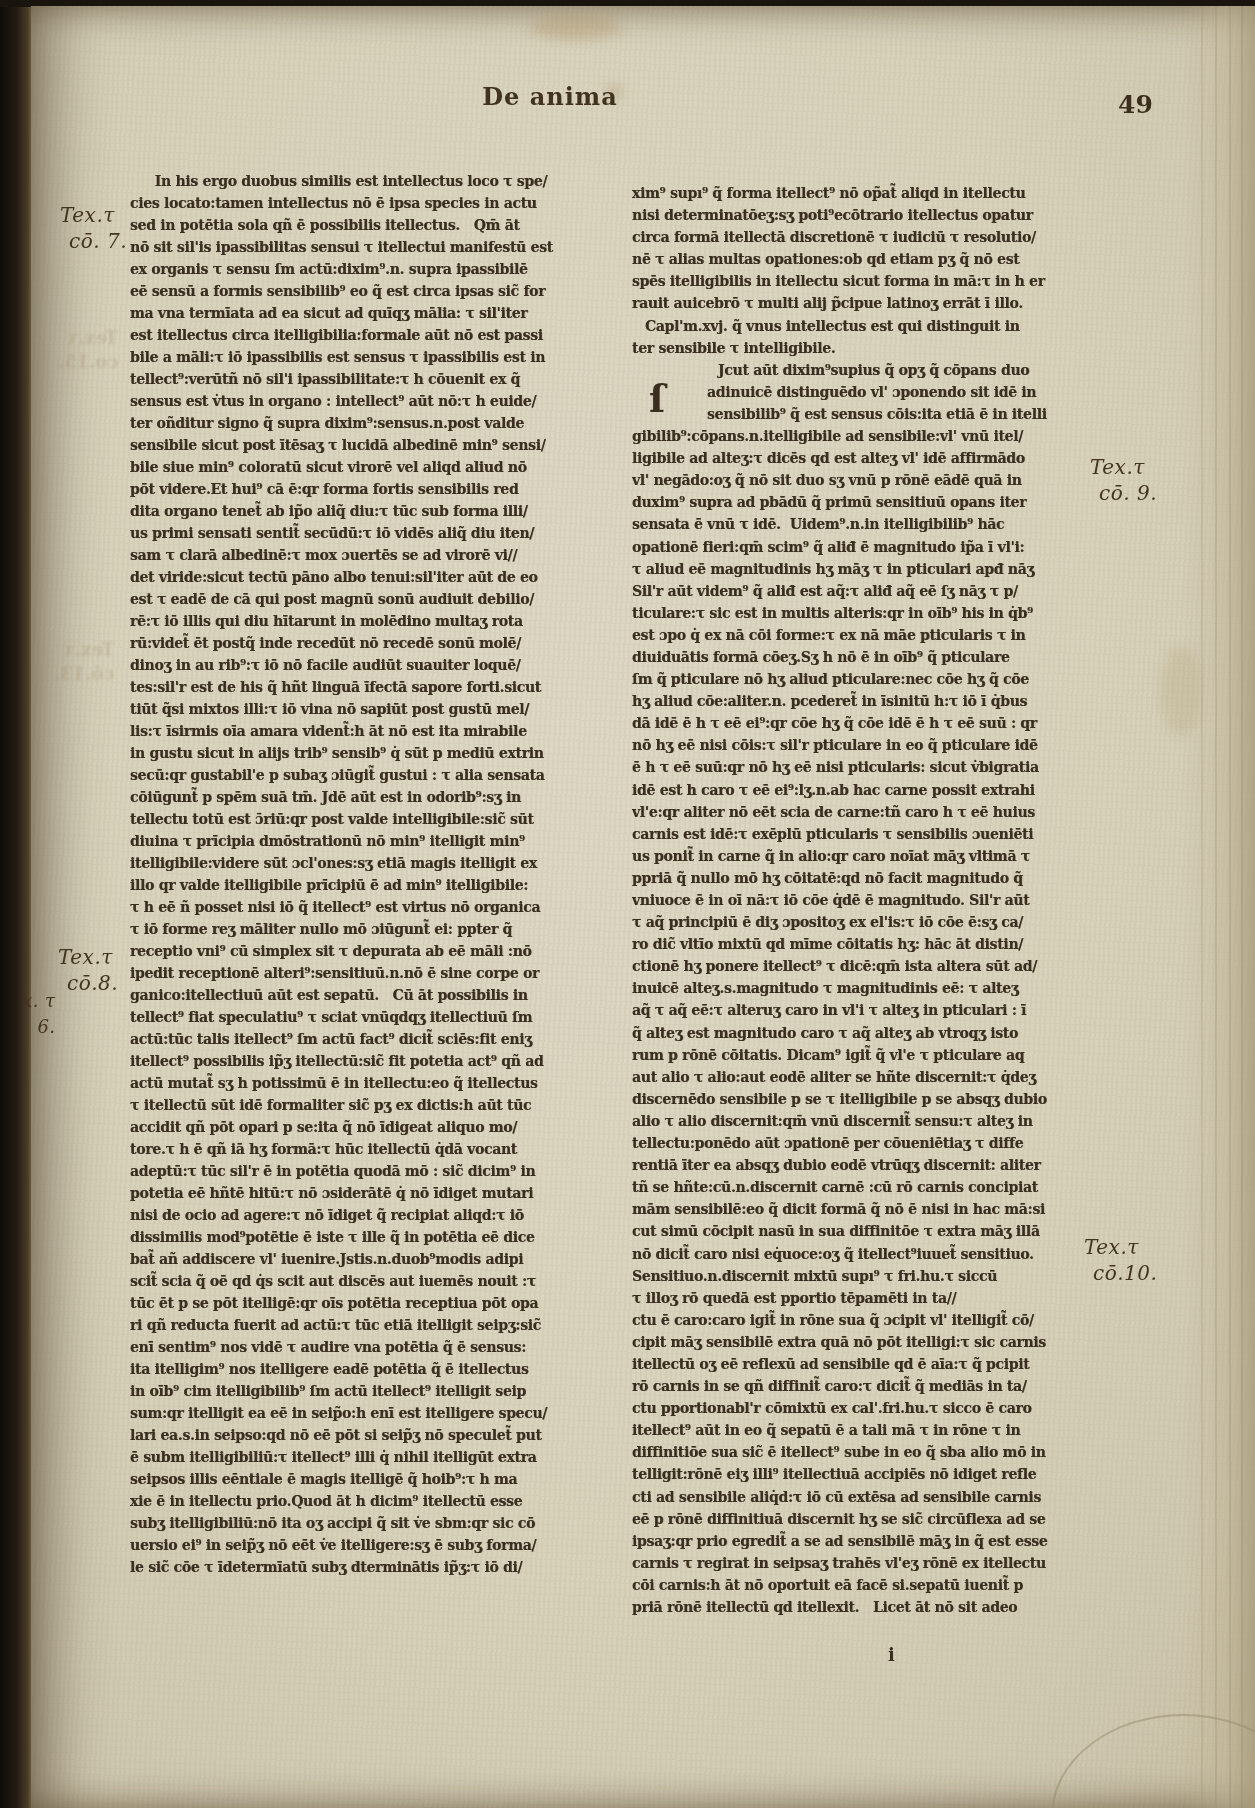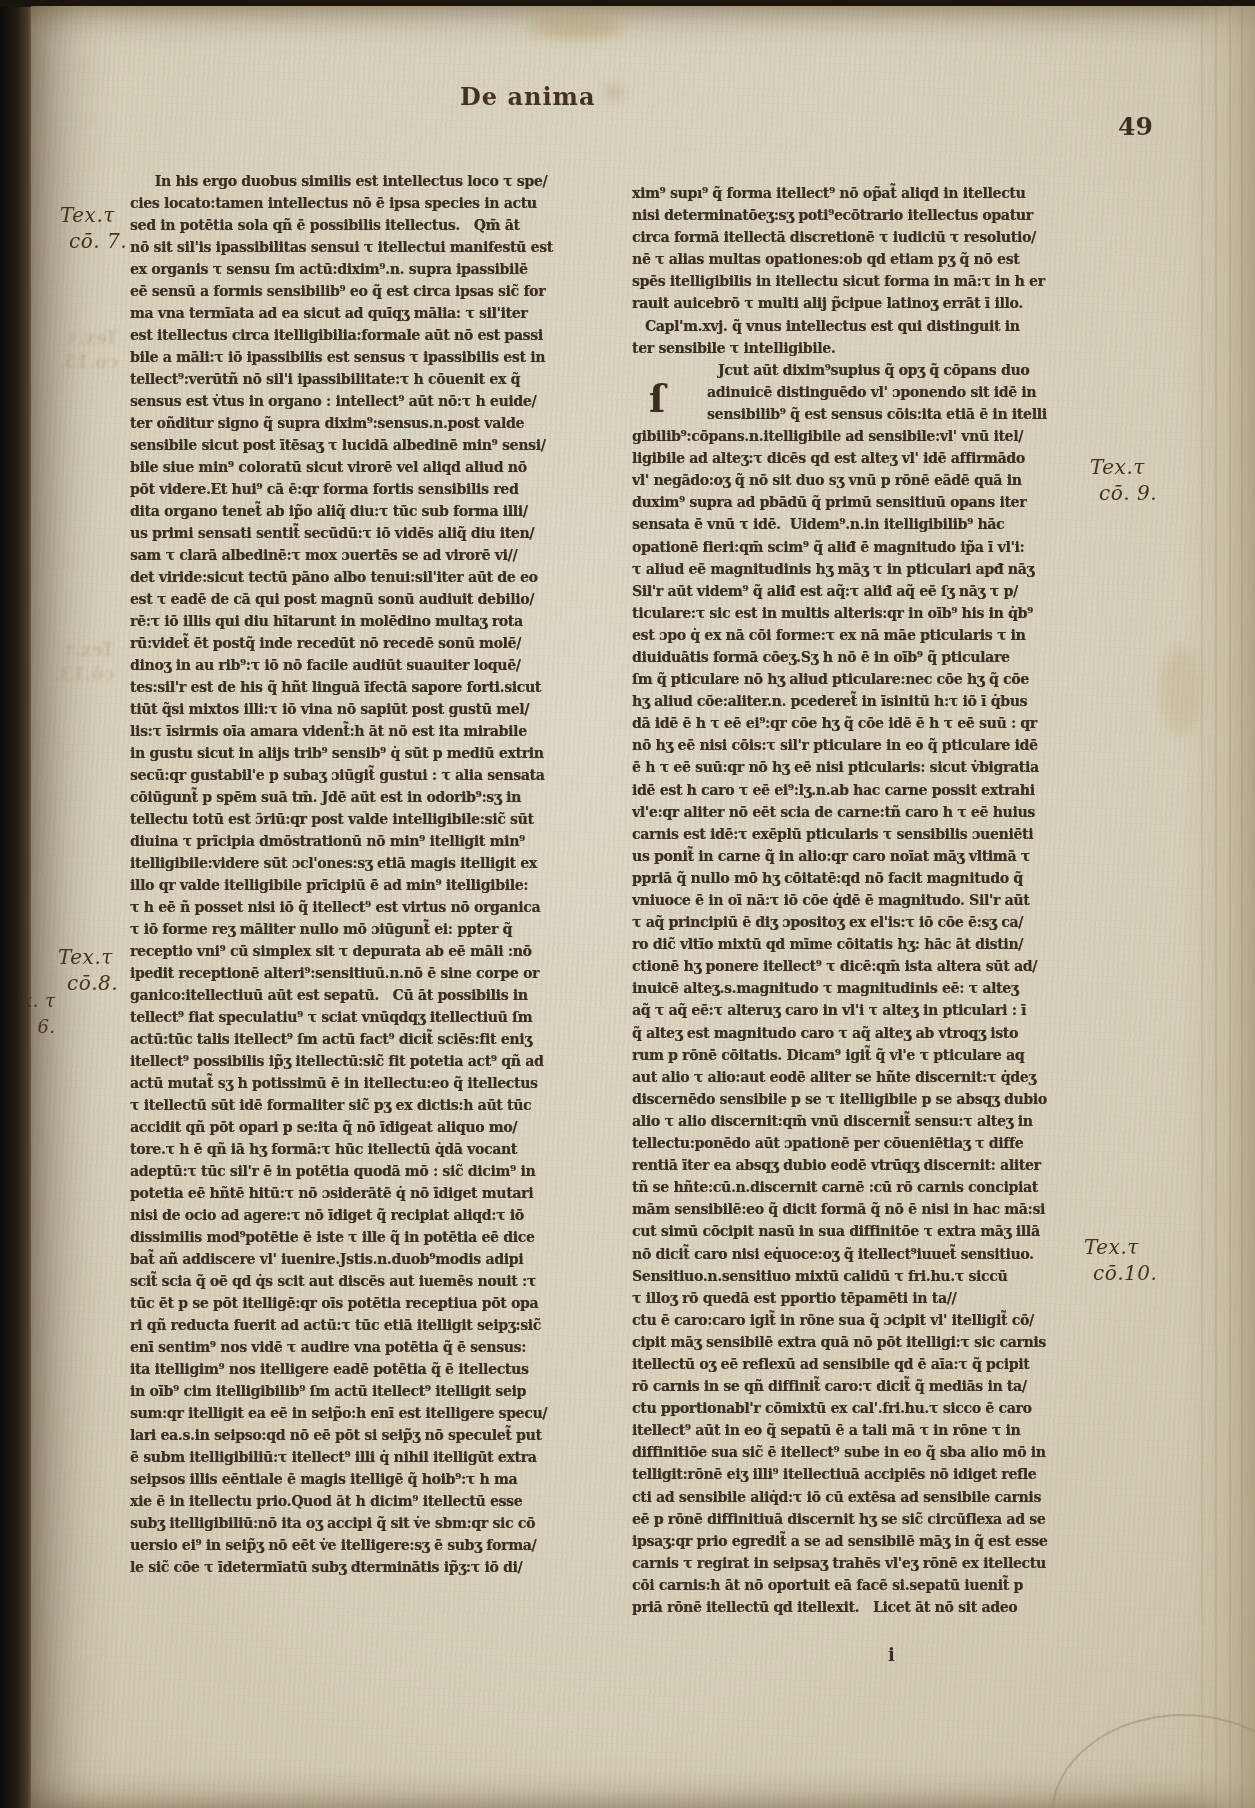--- a/index.html
+++ b/index.html
@@ -16,23 +16,23 @@
                     inset 0 -18px 30px -14px rgba(90,72,42,.30);}
   .grain{position:absolute;inset:0;opacity:.05;pointer-events:none;
          background:repeating-linear-gradient(93deg,#7a6848 0 2px,transparent 2px 5px),
                     repeating-linear-gradient(2deg,#8a775a 0 1px,transparent 1px 7px);}
   .fore-edge{position:absolute;top:0;right:0;width:72px;height:100%;opacity:.8;
          background:linear-gradient(90deg,rgba(198,189,162,0) 0%,rgba(189,178,148,.55) 60%,rgba(176,164,132,.8) 100%);}
   .edge-line{position:absolute;top:0;height:100%;width:2px;background:rgba(150,138,108,.55);}
   .curl{position:absolute;border:2px solid rgba(150,138,108,.5);border-radius:50%;}
   .stain{position:absolute;border-radius:50%;filter:blur(6px);}
 
-  .running-title{position:absolute;left:460px;top:82px;width:180px;text-align:left;
+  .running-title{position:absolute;left:460px;top:82px;width:180px;text-align:center;
          font-size:24px;font-weight:bold;letter-spacing:1px;color:#41331f;}
-  .folio{position:absolute;left:1118px;top:112px;font-size:25px;font-weight:bold;color:#3c2f1d;}
+  .folio{position:absolute;left:1118px;top:90px;font-size:25px;font-weight:bold;color:#3c2f1d;}
 
   .col{position:absolute;font-weight:bold;font-size:14px;letter-spacing:-0.3px;
        text-shadow:0.35px 0.3px 0 rgba(58,46,32,.55);}
   .col-left{left:130px;top:170px;width:426px;line-height:22px;}
   .col-right{left:632px;top:182px;width:429px;line-height:22.1px;}
   .tline{white-space:pre;overflow:hidden;height:inherit;}
 
   .note{position:absolute;font-size:20px;font-weight:normal;line-height:26px;color:#43341e;
         letter-spacing:.5px;font-style:italic;}
   .note div:nth-child(2){padding-left:9px;}
@@ -180,21 +180,21 @@
       <div class="tline">rum p rōnē cōitatis. Dicam⁹ igit̃ q̃ vl'e τ pticulare aq</div>
       <div class="tline">aut alio τ alio:aut eodē aliter se hñte discernit:τ q̇deʒ</div>
       <div class="tline">discernēdo sensibile p se τ itelligibile p se absqʒ dubio</div>
       <div class="tline">alio τ alio discernit:qm̄ vnū discernit̃ sensu:τ alteʒ in</div>
       <div class="tline">tellectu:ponēdo aūt ɔpationē per cōueniētiaʒ τ diffe</div>
       <div class="tline">rentiā īter ea absqʒ dubio eodē vtrūqʒ discernit: aliter</div>
       <div class="tline">tñ se hñte:cū.n.discernit carnē :cū rō carnis concipiat</div>
       <div class="tline">mām sensibilē:eo q̃ dicit formā q̃ nō ē nisi in hac mā:si</div>
       <div class="tline">cut simū cōcipit nasū in sua diffinitōe τ extra māʒ illā</div>
       <div class="tline">nō dicit̃ caro nisi eq̇uoce:oʒ q̃ itellect⁹iuuet̃ sensitiuo.</div>
-      <div class="tline">Sensitiuo.n.sensitiuo mixtū calidū τ fri.hu.τ siccū</div>
+      <div class="tline">Sensitiuo.n.discernit mixtū supı⁹ τ fri.hu.τ siccū</div>
       <div class="tline">τ illoʒ rō quedā est pportio tēpamēti in ta//</div>
       <div class="tline">ctu ē caro:caro igit̃ in rōne sua q̃ ɔcipit vl' itelligit̃ cō/</div>
       <div class="tline">cipit māʒ sensibilē extra quā nō pōt itelligi:τ sic carnis</div>
       <div class="tline">itellectū oʒ eē reflexū ad sensibile qd ē aīa:τ q̃ pcipit</div>
       <div class="tline">rō carnis in se qñ diffinit̃ caro:τ dicit̃ q̃ mediās in ta/</div>
       <div class="tline">ctu pportionabl'r cōmixtū ex cal'.fri.hu.τ sicco ē caro</div>
       <div class="tline">itellect⁹ aūt in eo q̃ sepatū ē a tali mā τ in rōne τ in</div>
       <div class="tline">diffinitiōe sua sic̃ ē itellect⁹ sube in eo q̃ sba alio mō in</div>
       <div class="tline">telligit:rōnē eiʒ illi⁹ itellectiuā accipiēs nō idiget refle</div>
       <div class="tline">cti ad sensibile aliq̇d:τ iō cū extēsa ad sensibile carnis</div>

